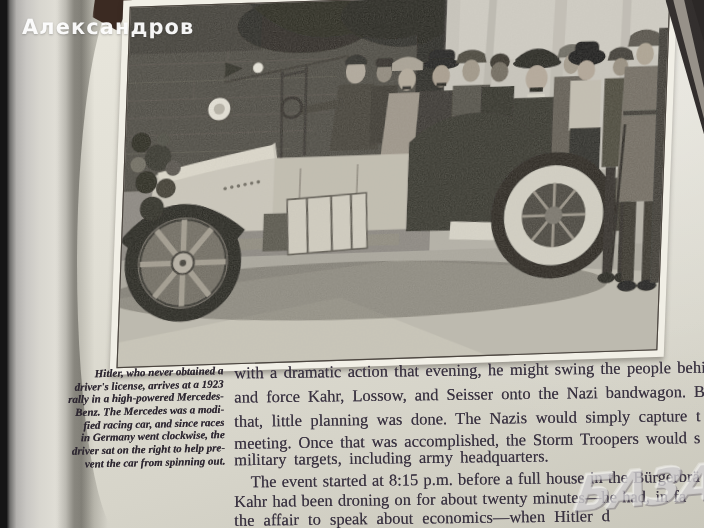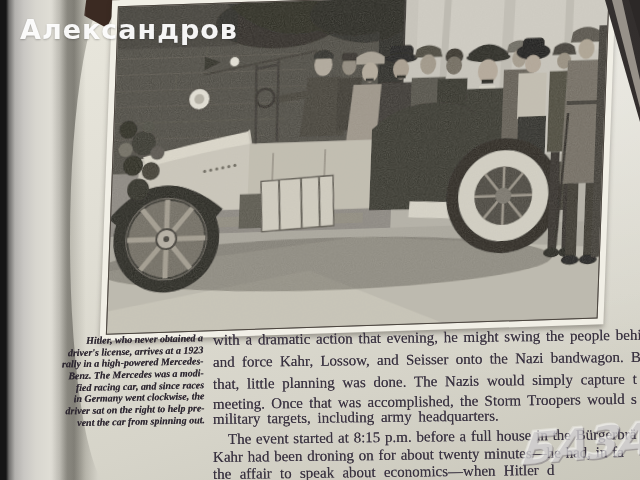--- a/index.html
+++ b/index.html
@@ -81,21 +81,21 @@
   .bl:nth-of-type(3){top:376px;word-spacing:4px;}
   .bl:nth-of-type(4){top:396px;word-spacing:2.5px;}
   .bl:nth-of-type(5){top:411px;word-spacing:3px;}
   .bl:nth-of-type(6){top:431px;left:228px;word-spacing:1px;}
   .bl:nth-of-type(7){top:449px;word-spacing:1px;}
   .bl:nth-of-type(8){top:466px;word-spacing:4.5px;}
   
   .wm-name{
     position:absolute;left:20px;top:14px;
     font-family:"DejaVu Sans","Liberation Sans",sans-serif;
-    font-weight:700;font-size:27px;letter-spacing:1px;
+    font-weight:700;font-size:19px;letter-spacing:1px;
     color:rgba(255,255,255,.95);
     text-shadow:0 1px 2px rgba(40,40,40,.28);
     z-index:30;
   }
   .wm-site{
     position:absolute;left:527px;top:422px;
     font-family:"DejaVu Sans","Liberation Sans",sans-serif;
     font-weight:700;font-style:italic;font-size:45px;letter-spacing:-2px;
     transform:rotate(-5deg) skewX(-14deg);transform-origin:left top;
     color:rgba(242,242,240,.52);

